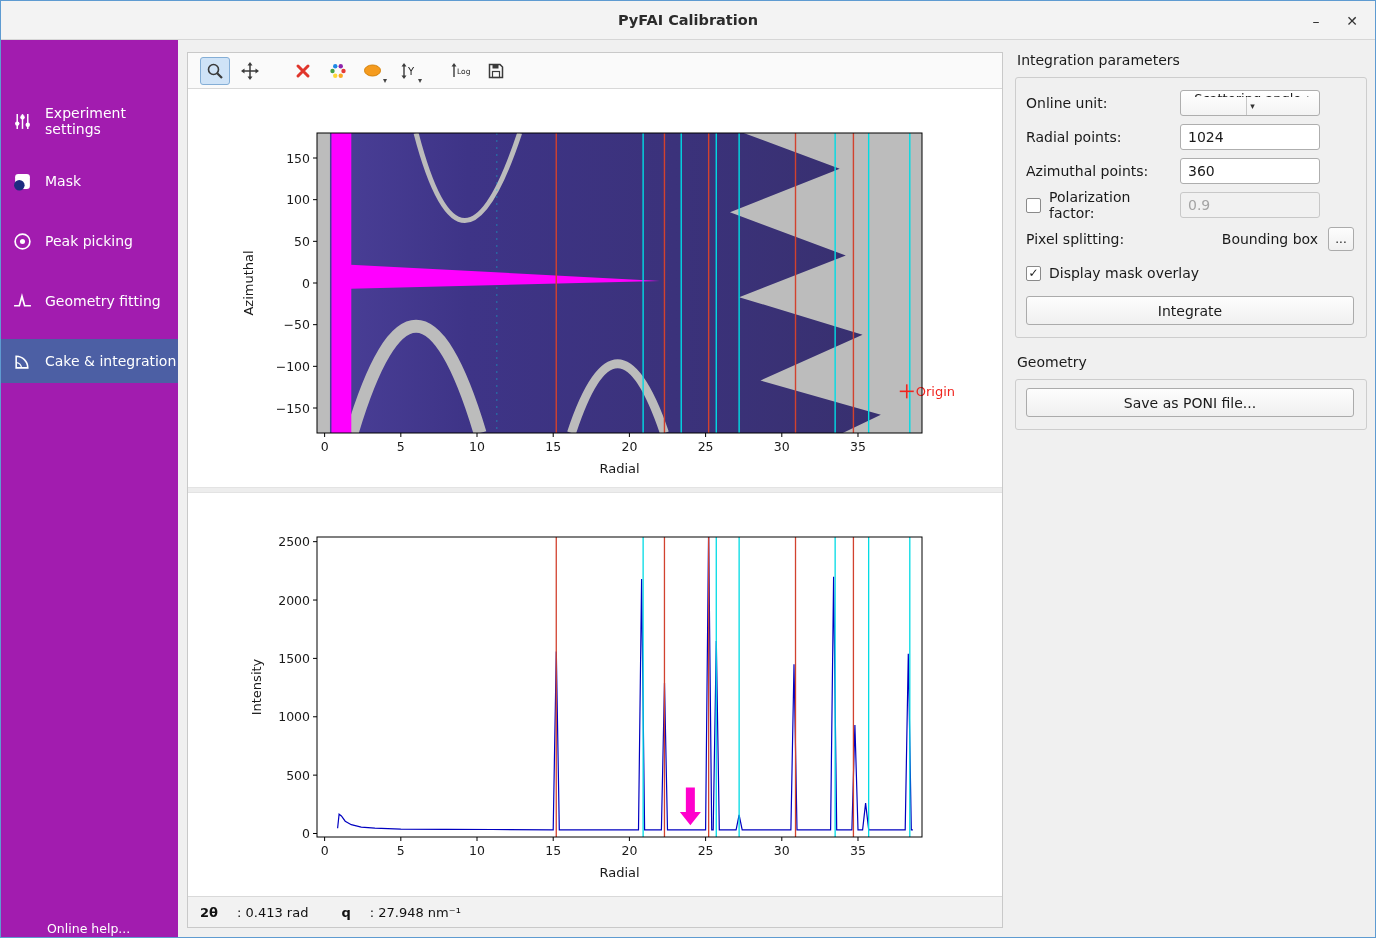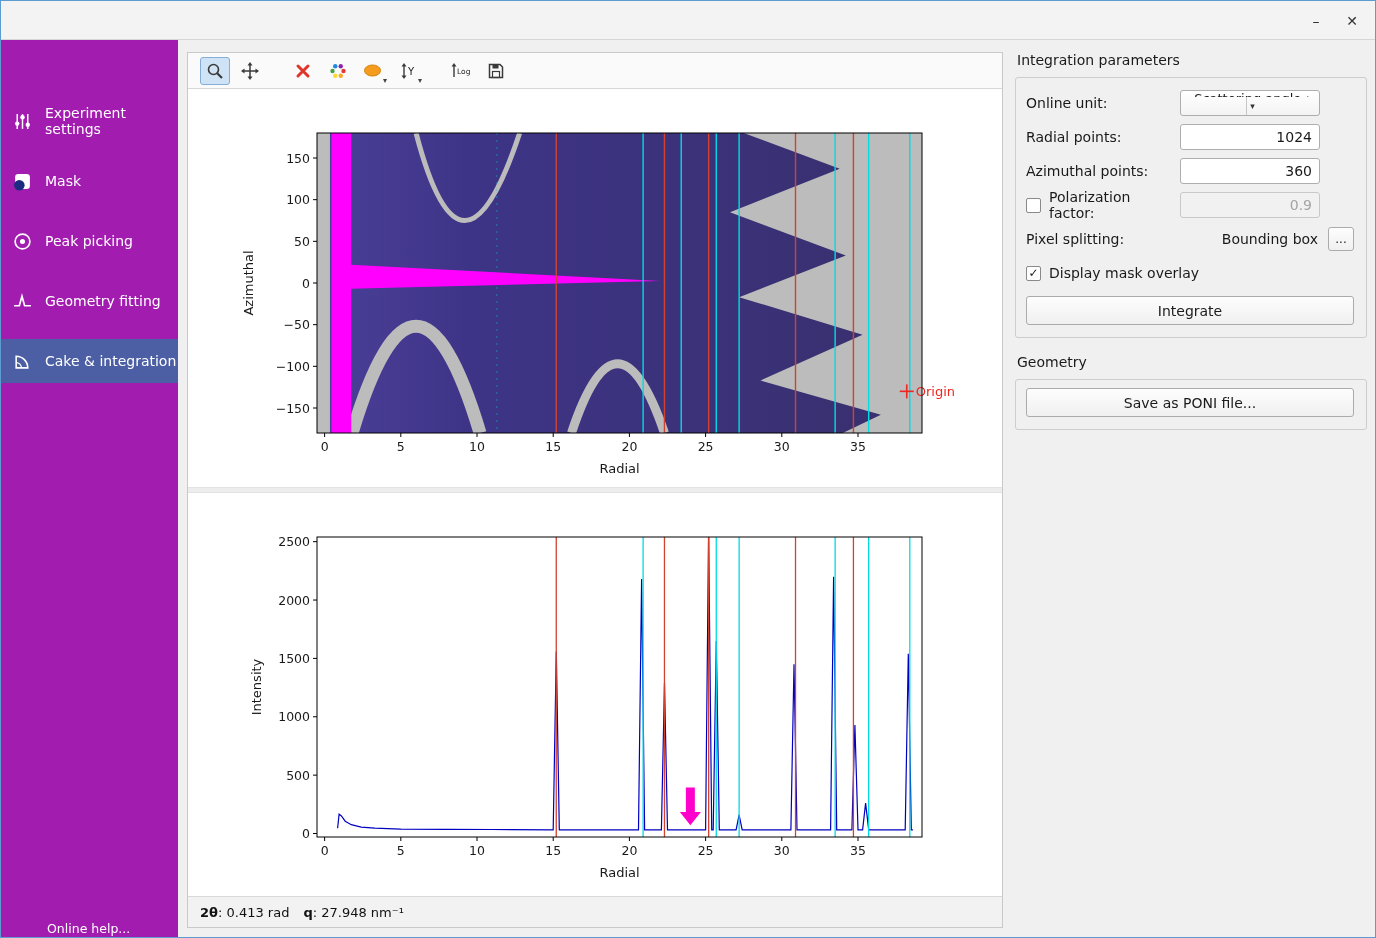--- a/index.html
+++ b/index.html
@@ -22,46 +22,47 @@
   .central{width:825px;flex:0 0 auto;padding:12px 0 10px 9px;}
   .panel{width:816px;height:876px;background:#fff;border:1px solid #c9c9c9;display:flex;flex-direction:column;}
   .toolbar{height:36px;background:#fafafa;border-bottom:1px solid #d8d8d8;display:flex;align-items:center;padding-left:12px;gap:5px;flex:0 0 auto;}
   .tbtn{width:30px;height:28px;display:flex;align-items:center;justify-content:center;border:1px solid transparent;border-radius:3px;position:relative;cursor:default;}
   .tbtn.active{background:#cfe3f7;border-color:#84aed6;}
   .tbtn .caret{position:absolute;right:0;bottom:-1px;font-size:8px;line-height:8px;color:#444;}
   .gap-l{margin-left:18px;}
   .figwrap{flex:0 0 auto;}
   .figwrap svg{display:block;}
   .fig-sep{height:6px;background:#ededed;border-top:1px solid #e3e3e3;border-bottom:1px solid #e3e3e3;flex:0 0 auto;}
-  .statusbar{margin-top:auto;height:31px;background:#f2f2f2;border-top:1px solid #d9d9d9;display:flex;align-items:center;padding-left:12px;font-size:13px;color:#111;flex:0 0 auto;}
+  .statusbar{margin-top:auto;height:31px;background:#f2f2f2;border-top:1px solid #d9d9d9;display:flex;align-items:center;padding-left:12px;font-size:13px;color:#111;flex:0 0 auto;gap:19px;}
   .statusbar .b{font-weight:bold;}
   .statusbar .q{margin-left:14px;}
   
   .rightpanel{flex:1;padding:12px 8px 0 12px;}
   .rp-title{font-size:14px;color:#1a1a1a;margin:0 0 9px 2px;}
   .groupbox{border:1px solid #cdcdcd;border-radius:3px;padding:8px 12px 12px 10px;background:#f0f0f0;}
   .row{display:flex;align-items:center;height:34px;font-size:14px;color:#1a1a1a;}
   .ctl{margin-left:auto;margin-right:34px;flex-direction:column;}
   .combo{width:140px;height:26px;background:linear-gradient(#ffffff,#f3f3f3);border:1px solid #aeaeae;border-radius:3px;display:flex;align-items:center;padding:0 3px 0 7px;font-size:13px;overflow:hidden;white-space:nowrap;}
   .combo .ctext{flex:1;overflow:hidden;}
   .combo .arrowbox{border-left:1px solid #c7c7c7;padding:4px 3px;font-size:9px;color:#333;flex:0 0 auto;}
-  .tinput{width:140px;height:26px;border:1px solid #aeaeae;border-radius:3px;text-align:right;padding:0 7px;font-size:14px;background:#fff;font-family:inherit;color:#1a1a1a;}
+  .tinput{width:140px;height:26px;border:1px solid #aeaeae;border-radius:3px;text-align:left;padding:0 7px;font-size:14px;background:#fff;font-family:inherit;color:#1a1a1a;}
   .tinput:disabled{background:#f1f1f1;color:#a4a4a4;border-color:#c8c8c8;}
   .cbx{width:15px;height:15px;background:#fff;border:1px solid #8a8a8a;border-radius:2px;margin-right:8px;display:flex;align-items:center;justify-content:center;font-size:12px;font-weight:bold;color:#1a1a1a;flex:0 0 auto;line-height:12px;}
   .ps-value{margin-left:auto;margin-right:10px;}
   .dots-btn{width:26px;height:24px;background:linear-gradient(#fdfdfd,#f0f0f0);border:1px solid #ababab;border-radius:3px;font-size:12px;color:#1a1a1a;font-family:inherit;}
   .btn{height:29px;background:linear-gradient(#fdfdfd,#f0f0f0);border:1px solid #ababab;border-radius:3px;font-size:14px;color:#1a1a1a;font-family:inherit;}
   .btn.full{width:100%;}
   .int-row{margin-top:6px;border-radius:8px;}
 </style>
 </head>
 <body>
 
 <div class="window">
   <div class="titlebar">
+    <div class="title">PyFAI Calibration</div>
     <div class="winbtn min">–</div>
     <div class="winbtn close">✕</div>
   </div>
 
   <div class="body">
 
     <nav class="sidebar">
       <div class="side-item">
         <svg width="19" height="19" viewBox="0 0 18 18">
           <g stroke="#fff" stroke-width="1.4">

